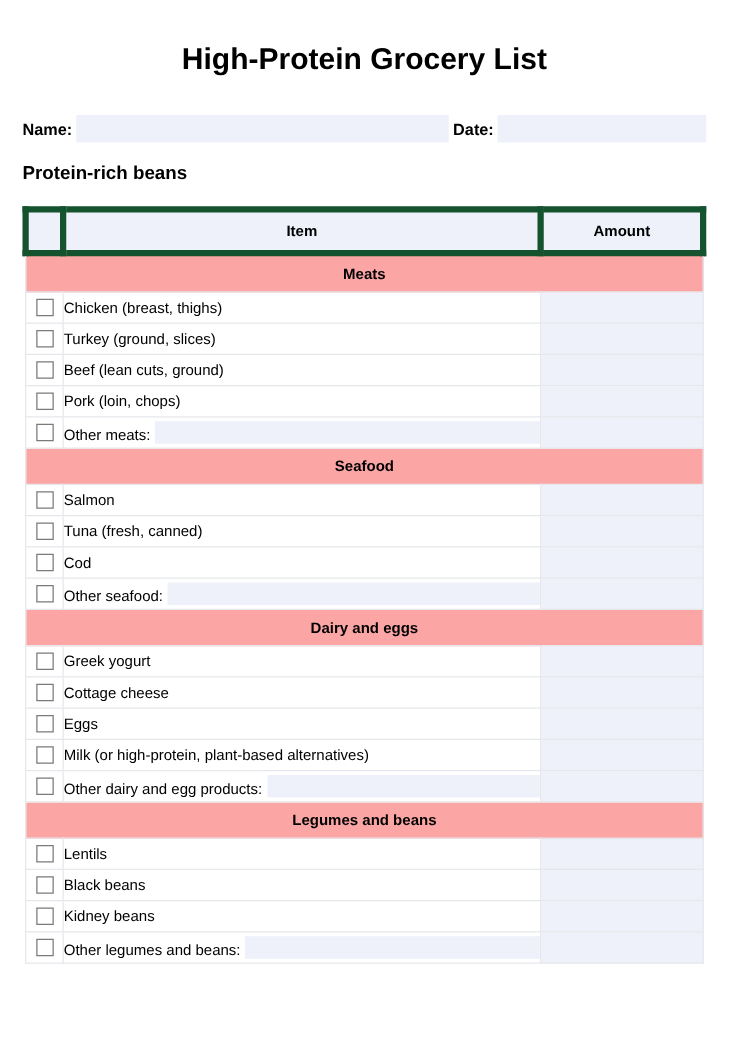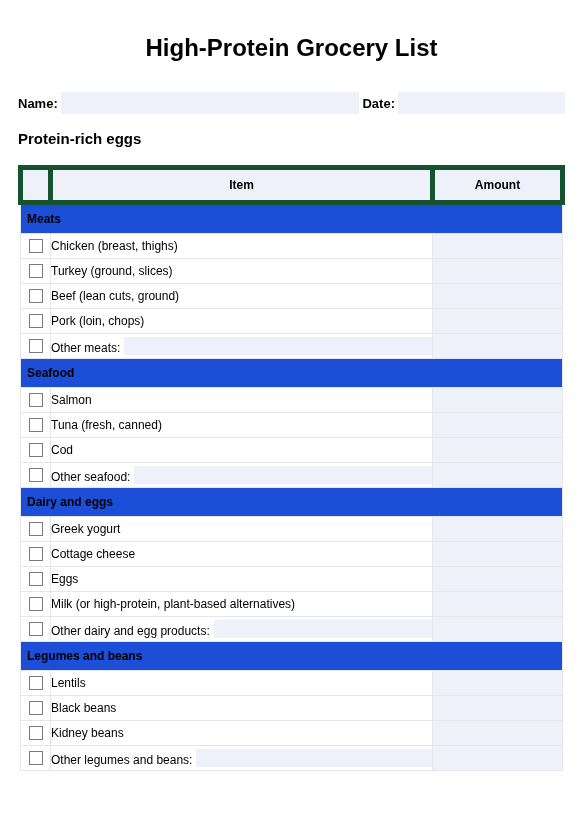--- a/index.html
+++ b/index.html
@@ -56,23 +56,24 @@
     }
     table.grocery thead th.col-check {
       background: #eef1fa;
     }
     table.grocery td {
       border: 1px solid #e5e7ec;
       padding: 0;
       vertical-align: middle;
     }
     tr.category-row td {
+      text-align: center;
       font-weight: bold;
       padding: 7px 6px;
-      background: #1d4ed8;
+      background: #fca5a5;
     }
     td.check-cell {
       width: 30px;
       text-align: center;
       padding: 5px 0;
     }
     .checkbox {
       display: inline-block;
       width: 14px;
       height: 14px;
@@ -114,21 +115,21 @@
 
 <h1>High-Protein Grocery List</h1>
 
 <div class="meta-row">
   <span class="meta-label">Name:</span>
   <input class="meta-input name" style="">
   <span class="meta-label">Date:</span>
   <input class="meta-input" style="">
 </div>
 
-<div class="section-heading">Protein-rich eggs</div>
+<div class="section-heading">Protein-rich beans</div>
 
 <table class="grocery">
   <thead>
     <tr>
       <th class="col-check"></th>
       <th class="col-item">Item</th>
       <th class="col-amount">Amount</th>
     </tr>
   </thead>
   <tbody id="grocery-body">

